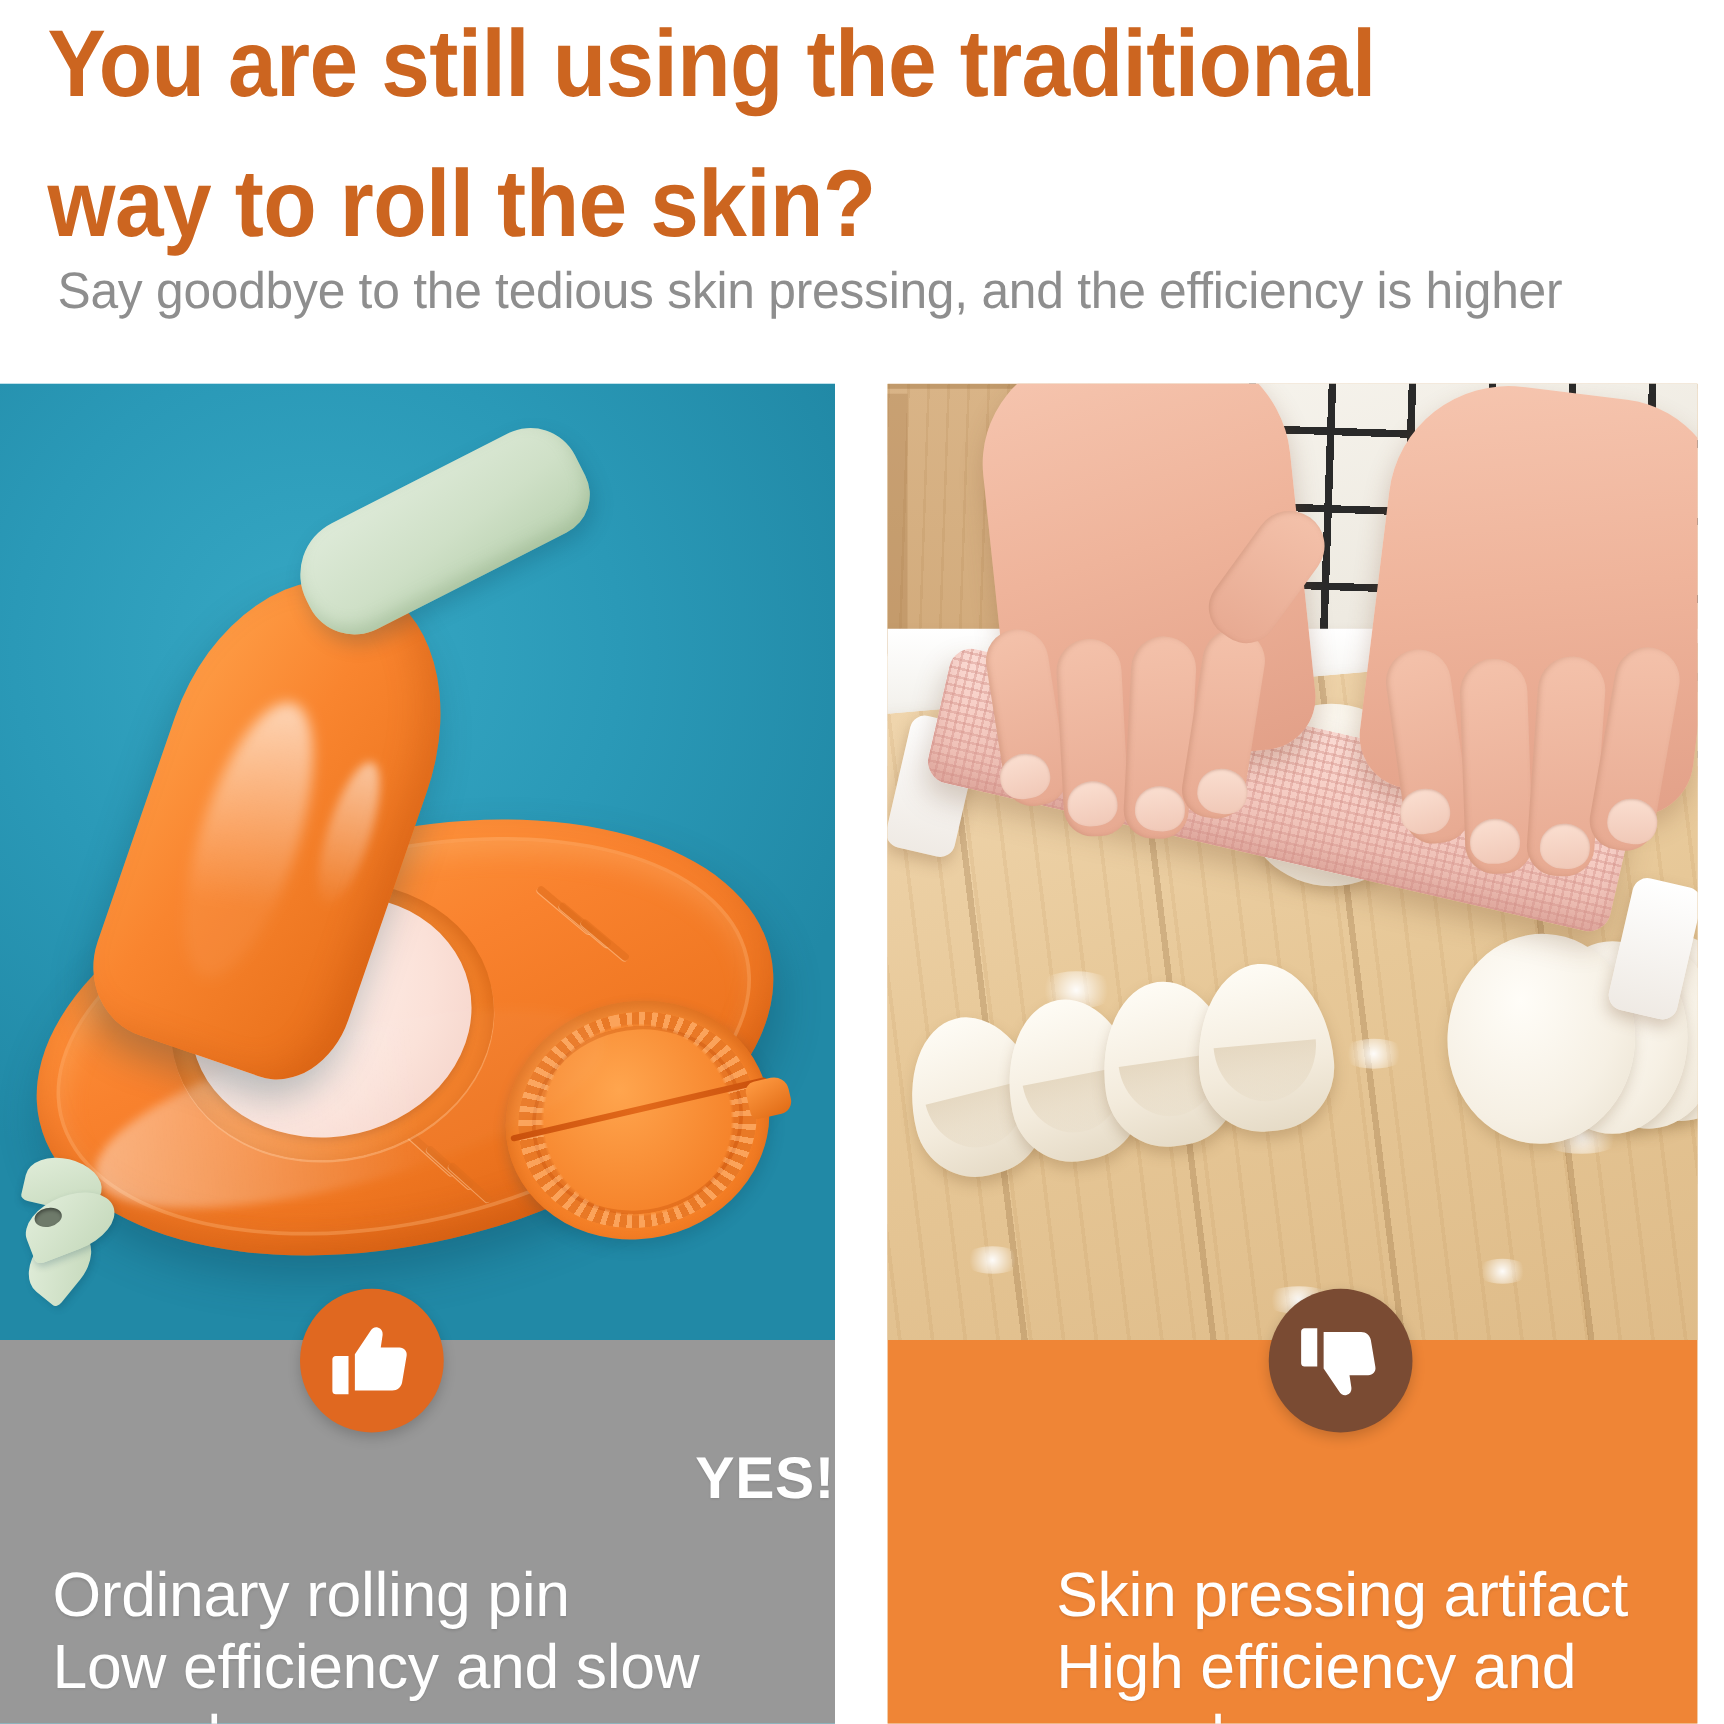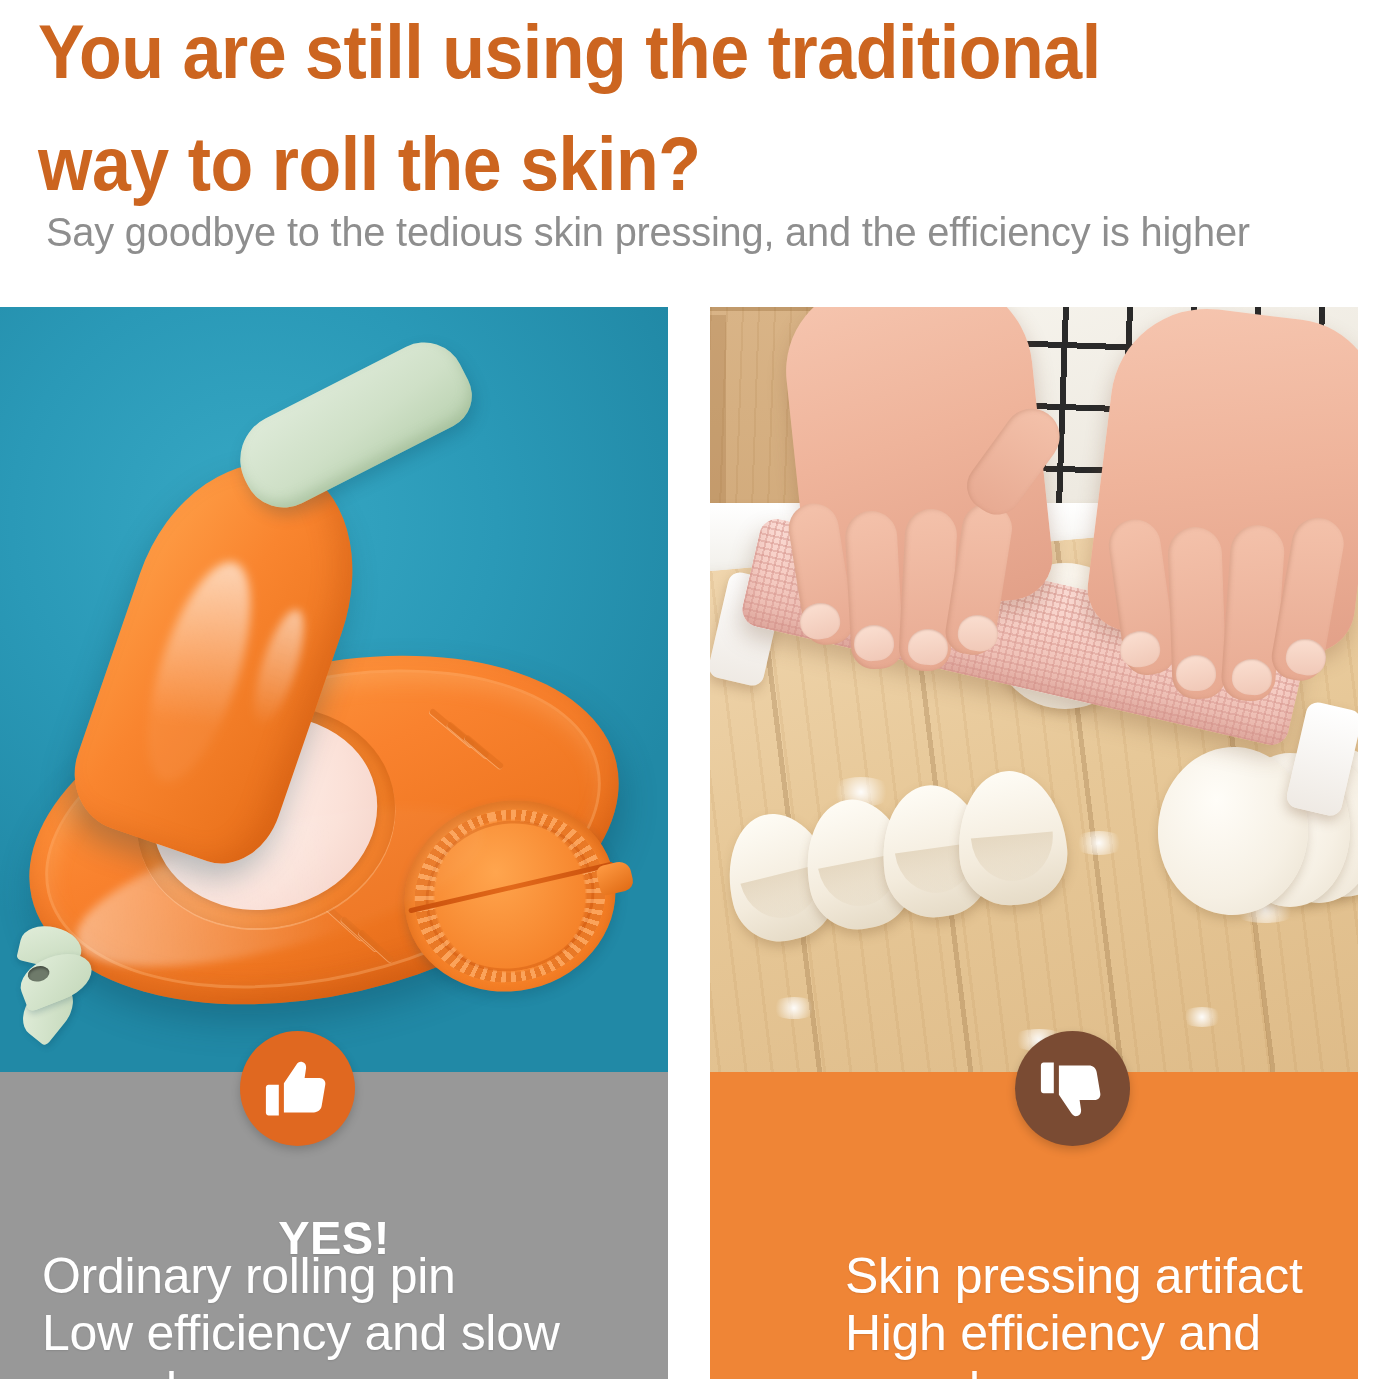--- a/index.html
+++ b/index.html
@@ -317,21 +317,21 @@
     position:absolute; width:100%; text-align:center;
     color:#FFFFFF; font-weight:bold; font-size:47px; letter-spacing:0.5px;
     text-shadow:0 1px 2px rgba(0,0,0,0.12);
   }
   .caption {
     position:absolute; color:#FFFFFF;
     font-size:50px; line-height:57px; font-weight:400;
     white-space:pre-line; letter-spacing:-0.3px;
     text-shadow:0 1px 2px rgba(0,0,0,0.10);
   }
-  .verdict-l { top:1210px; left:0; width:668px; }
+  .verdict-l { top:1154px; left:0; width:668px;text-align:right; }
   .verdict-r { top:1166px; left:710px; width:648px; }
   .caption-l { top:1248px; left:42px; width:620px; }
   .caption-r { top:1248px; left:845px; width:520px; }
 </style>
 </head>
 <body>
 
 <div class="page">
 
   <div class="header">

